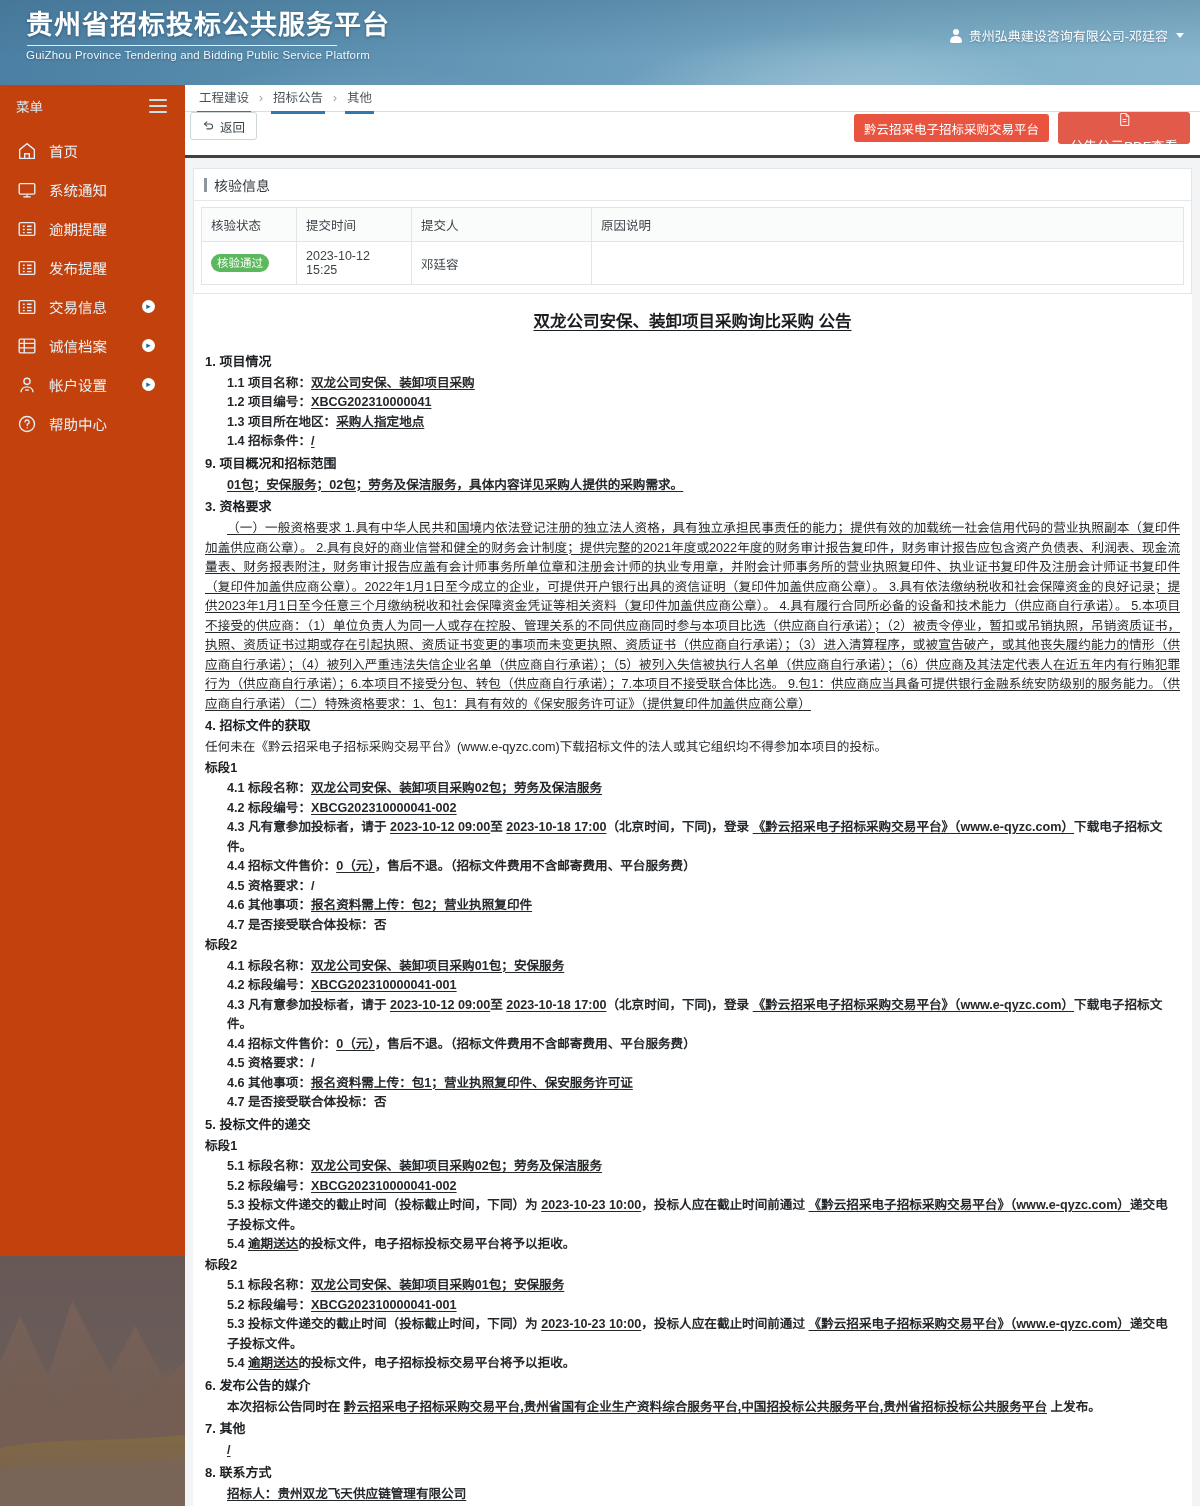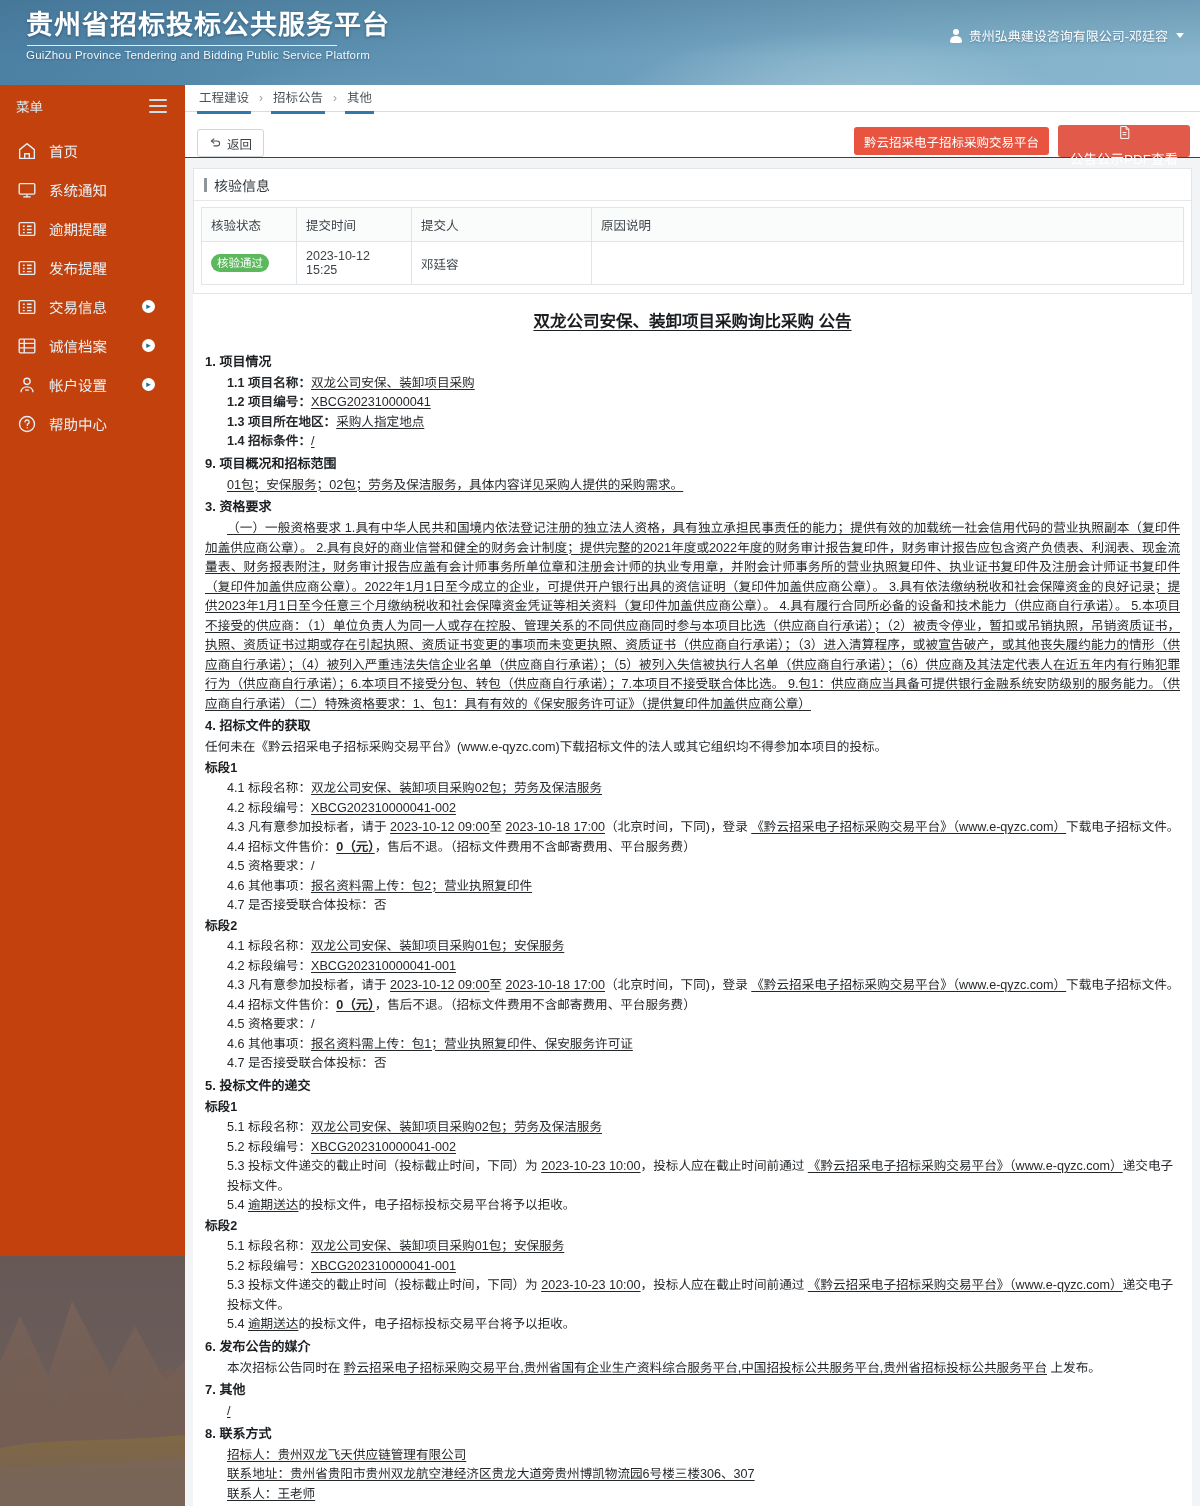--- a/index.html
+++ b/index.html
@@ -95,22 +95,22 @@
     height: 27px; background: #ffffff; border-bottom: 1px solid #d8dde0;
     display: flex; align-items: center; padding: 0 0 0 12px; gap: 6px;
   }
   .crumb {
     font-size: 12.5px; color: #4d5358; padding: 4px 2px 5px; border-bottom: 3px solid #2f7aab;
     cursor: pointer; white-space: nowrap;
   }
   .crumb-sep { font-size: 12px; color: #9aa2a8; padding: 0 2px; }
 
   .tool-bar {
-    height: 46px; background: #ffffff; border-bottom: 1px solid #404040;
-    display: flex; align-items: flex-end; padding: 0 10px 0 12px; justify-content: space-between;
+    height: 46px; background: #ffffff; border-bottom: 3px solid #404040;
+    display: flex; align-items: flex-start; padding: 0 10px 0 5px; justify-content: space-between;
   }
   .btn-back {
     display: inline-flex; align-items: center; gap: 5px;
     background: #ffffff; border: 1px solid #cfd6da; border-radius: 3px;
     height: 28px; padding: 0 11px; font-size: 12.5px; color: #3c4348; cursor: pointer;
   }
   .tool-right { display: flex; align-items: center; gap: 9px; }
   .btn-red {
     display: inline-flex; align-items: center; gap: 5px; color: #fff;
     background: #e8543f; border: none; border-radius: 3px;
@@ -147,21 +147,21 @@
     font-size: 12.6px; color: #25282b; line-height: 19.5px;
     font-family: "Liberation Sans", "DejaVu Sans", sans-serif;
   }
   .doc-title {
     text-align: center; font-size: 16.5px; font-weight: bold; color: #1b1e21;
     margin: 4px 0 20px; text-decoration: underline; text-underline-offset: 3px;
   }
   .doc h3 { font-size: 13px; font-weight: bold; margin: 2px 0 2px; color: #1b1e21; line-height: 20px; }
   .doc .sub { font-weight: bold; font-size: 12.6px; margin: 1px 0; color: #1b1e21; }
   .doc p { margin: 0; }
-  .lv1 { padding-left: 22px; }
+  .lv1 { padding-left: 22px; font-weight: bold; }
   .u { text-decoration: underline; text-underline-offset: 2px; }
   .flow { text-align: justify; line-height: 19.5px; }
 </style>
 </head>
 <body>
 
 <div class="app-header">
   <div class="brand">
     <div class="brand-cn">贵州省招标投标公共服务平台</div>
     <div class="brand-line"></div>

